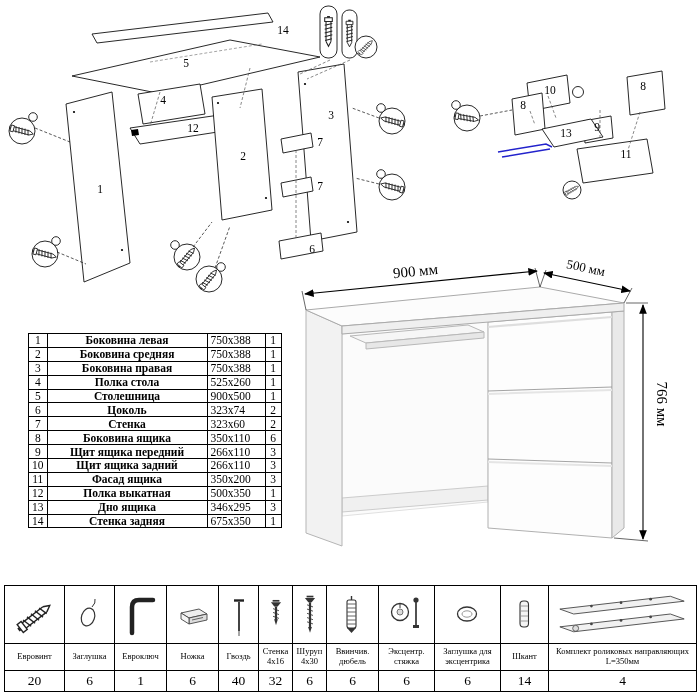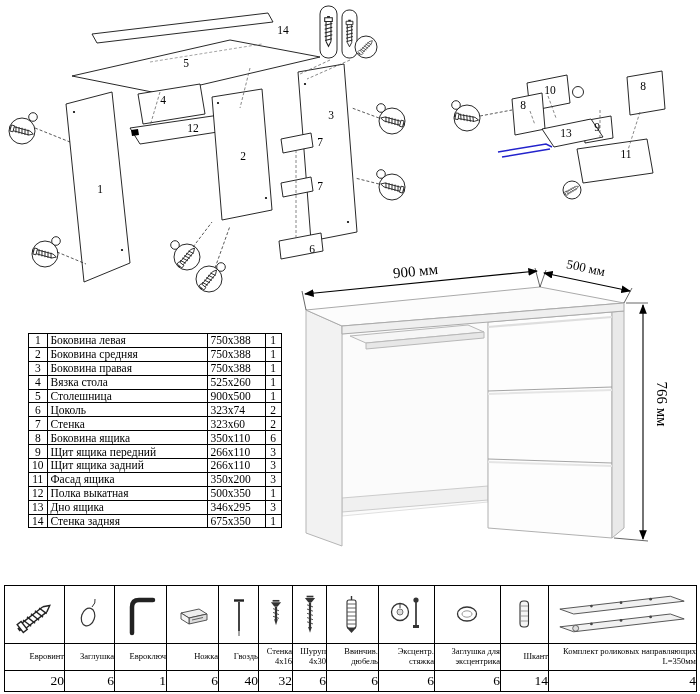--- a/index.html
+++ b/index.html
@@ -9,29 +9,29 @@
   svg.layer { position:absolute; left:0; top:0; }
 
   .plabel { font-family:"Liberation Serif", serif; font-size:11.5px; fill:#000; }
   .dim    { font-family:"Liberation Serif", serif; font-size:15px; fill:#000; }
   .dim-sm { font-size:13px; }
 
   .parts-table { position:absolute; left:28px; top:333px; border-collapse:collapse; background:#fff; }
   .parts-table td { border:1px solid #000; font-size:11.5px; height:13.9px;
                     line-height:12px; padding:0 3px; white-space:nowrap; }
   .c-num  { width:17px;  text-align:center; }
-  .c-name { width:160px; text-align:left; }
+  .c-name { width:160px; text-align:center;font-weight:bold; }
   .c-size { width:58px;  text-align:left; }
   .c-qty  { width:16px;  text-align:center; }
 
   .hw-title { position:absolute; left:0; top:560px; width:700px; text-align:center;
               font-size:17.5px; }
   .hw-table { position:absolute; left:4px; top:585px; width:692px;
               border-collapse:collapse; table-layout:fixed; background:#fff; }
-  .hw-table td { border:1px solid #000; text-align:right; vertical-align:middle;
+  .hw-table td { border:1px solid #000; text-align:center; vertical-align:middle;
                  padding:0; overflow:hidden; }
   .hw-icon-cell { height:58px; }
   .hw-name { font-size:8.5px; line-height:1.12; height:27px; padding:1px; }
   .hw-qty  { font-size:13.5px; height:21px; }
   .hw-table svg { display:block; margin:0 auto; }
 </style>
 </head>
 <body>
 
 <div class="page">
@@ -239,21 +239,21 @@
           <td class="c-qty">1</td>
         </tr>
       <tr>
           <td class="c-num">3</td>
           <td class="c-name">Боковина правая</td>
           <td class="c-size">750x388</td>
           <td class="c-qty">1</td>
         </tr>
       <tr>
           <td class="c-num">4</td>
-          <td class="c-name">Вязка стола</td>
+          <td class="c-name">Полка стола</td>
           <td class="c-size">525x260</td>
           <td class="c-qty">1</td>
         </tr>
       <tr>
           <td class="c-num">5</td>
           <td class="c-name">Столешница</td>
           <td class="c-size">900x500</td>
           <td class="c-qty">1</td>
         </tr>
       <tr>

